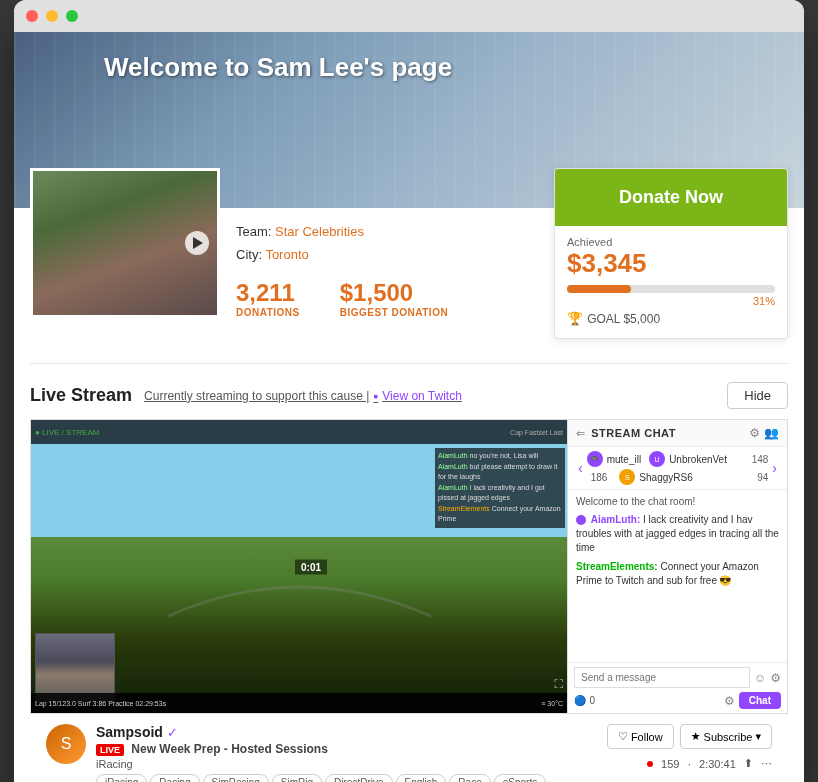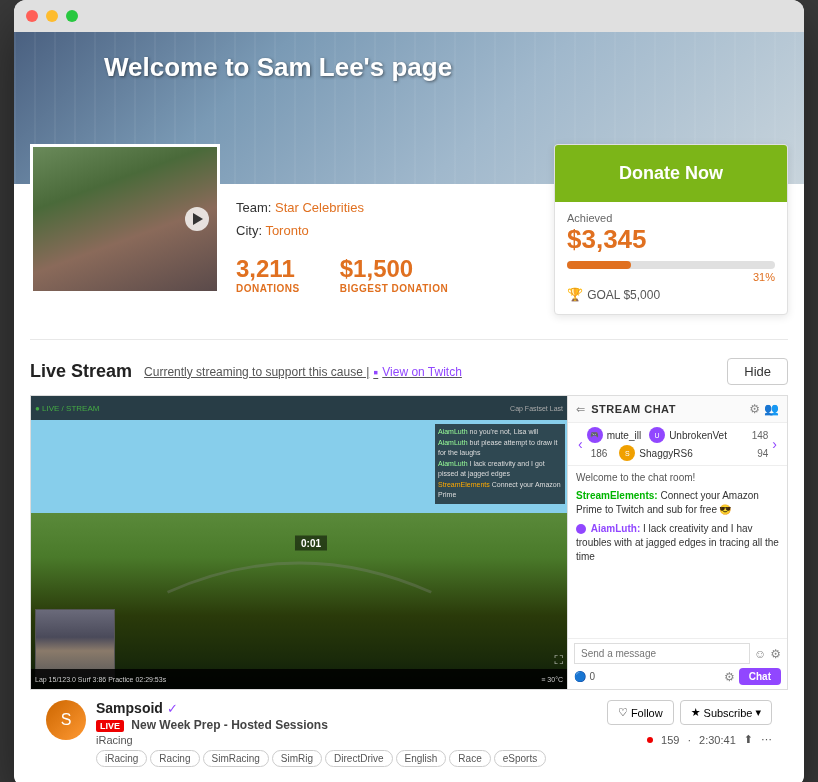--- a/index.html
+++ b/index.html
@@ -34,21 +34,21 @@
     .dot-yellow { background: #febc2e; }
     .dot-green { background: #28c840; }
 
     .page-content {
       background: #fff;
     }
 
     
     .hero {
       position: relative;
-      height: 152px;
+      height: 176px;
       background: linear-gradient(to right, #5a7a9a 0%, #8aaccf 40%, #c0c0c0 100%);
       overflow: hidden;
     }
     .hero-bg {
       position: absolute;
       inset: 0;
       background: 
         linear-gradient(135deg, #4a6080 0%, #7a9ab5 30%, #a0b8cc 60%, #c8d4dc 100%);
     }
     .hero-crowd {
@@ -744,27 +744,27 @@
                 <span class="viewer-name">ShaggyRS6</span>
                 <span class="viewer-count">94</span>
               </div>
             </div>
             <span class="viewer-nav">›</span>
           </div>
 
           <div class="chat-messages">
             <div class="chat-welcome">Welcome to the chat room!</div>
             <div class="chat-msg">
-              <span class="chat-user-green">StreamElements:</span>
-              <span class="chat-text"> Connect your Amazon Prime to Twitch and sub for free 😎</span>
-            </div>
-            <div class="chat-msg">
               <span class="chat-badge"></span>
               <span class="chat-user-purple">AiamLuth:</span>
               <span class="chat-text"> I lack creativity and I hav troubles with at jagged edges in tracing all the time</span>
+            </div>
+            <div class="chat-msg">
+              <span class="chat-user-green">StreamElements:</span>
+              <span class="chat-text"> Connect your Amazon Prime to Twitch and sub for free 😎</span>
             </div>
           </div>
 
           <div class="chat-input-area">
             <div class="chat-input-row">
               <input class="chat-input" type="text" placeholder="Send a message" style="">
               <div class="chat-input-icons">
                 <span>☺</span>
                 <span>⚙</span>
               </div>

